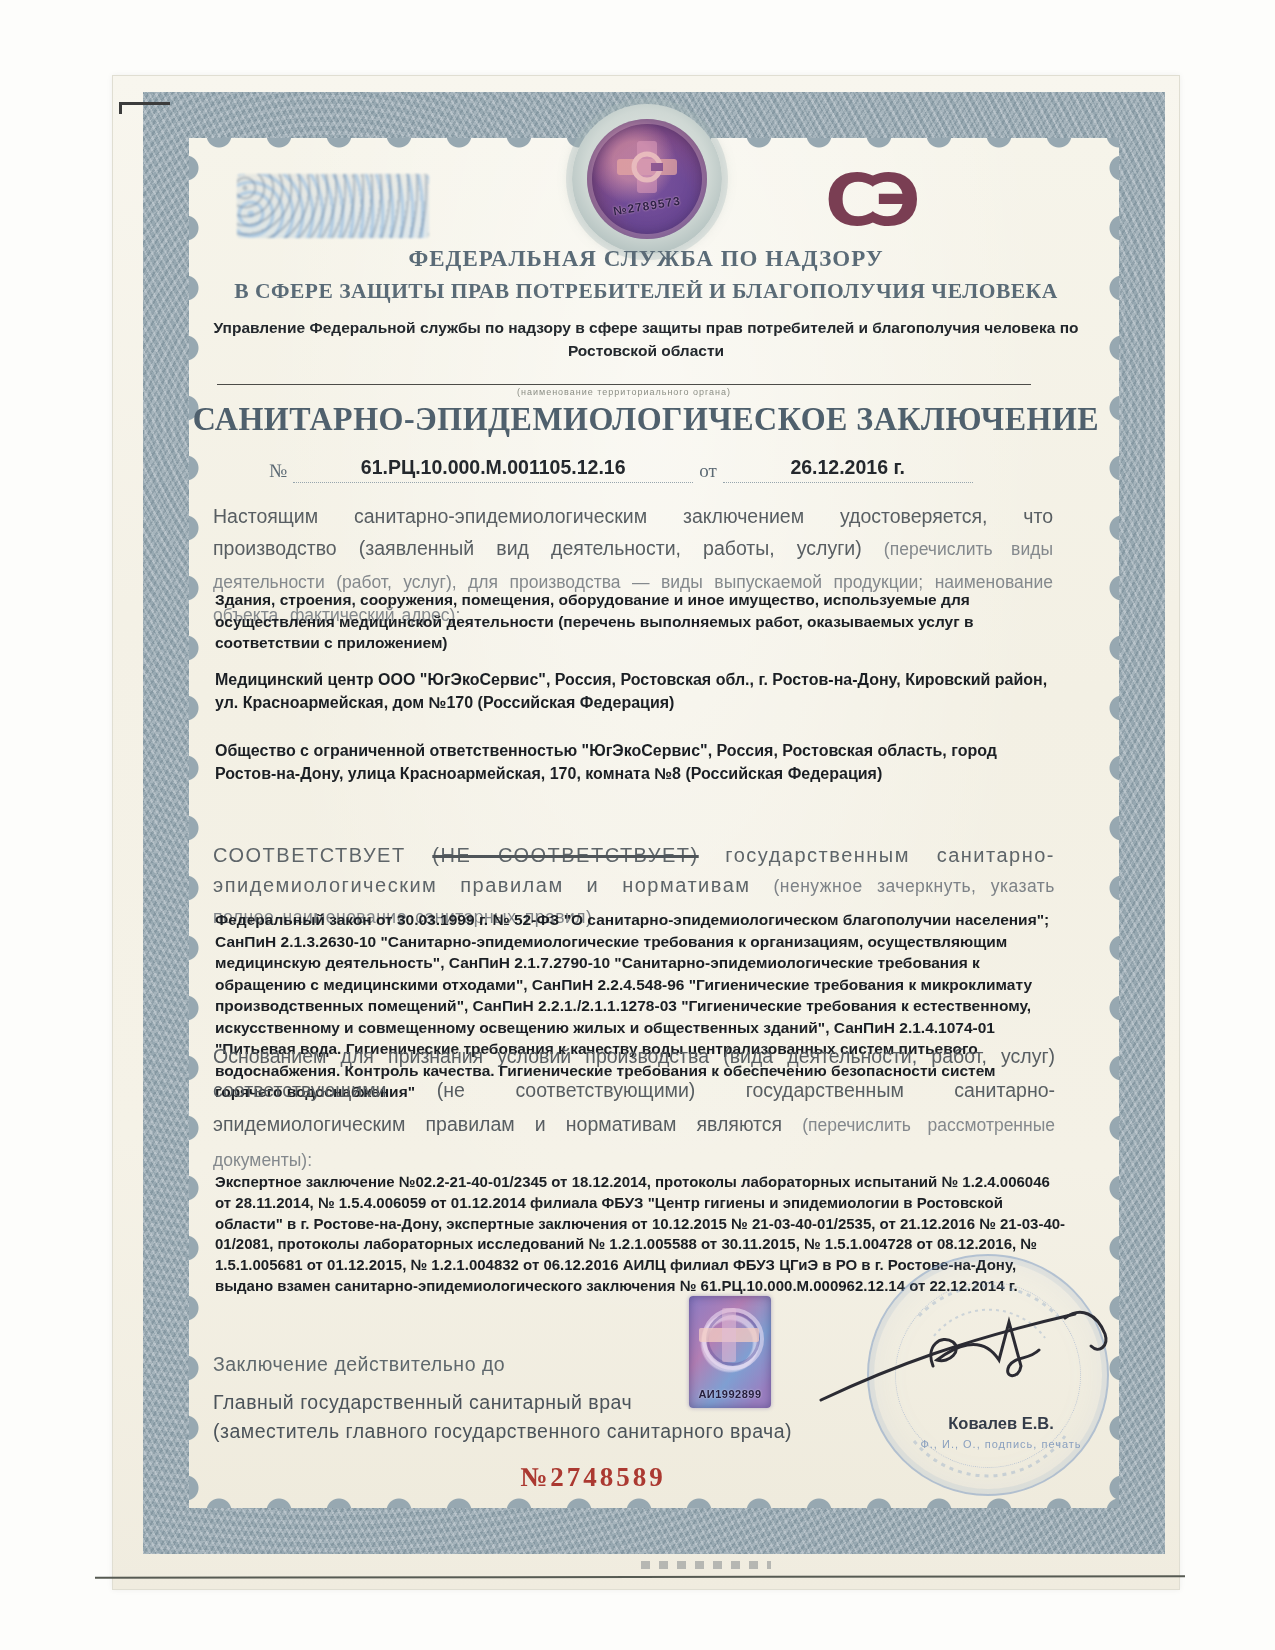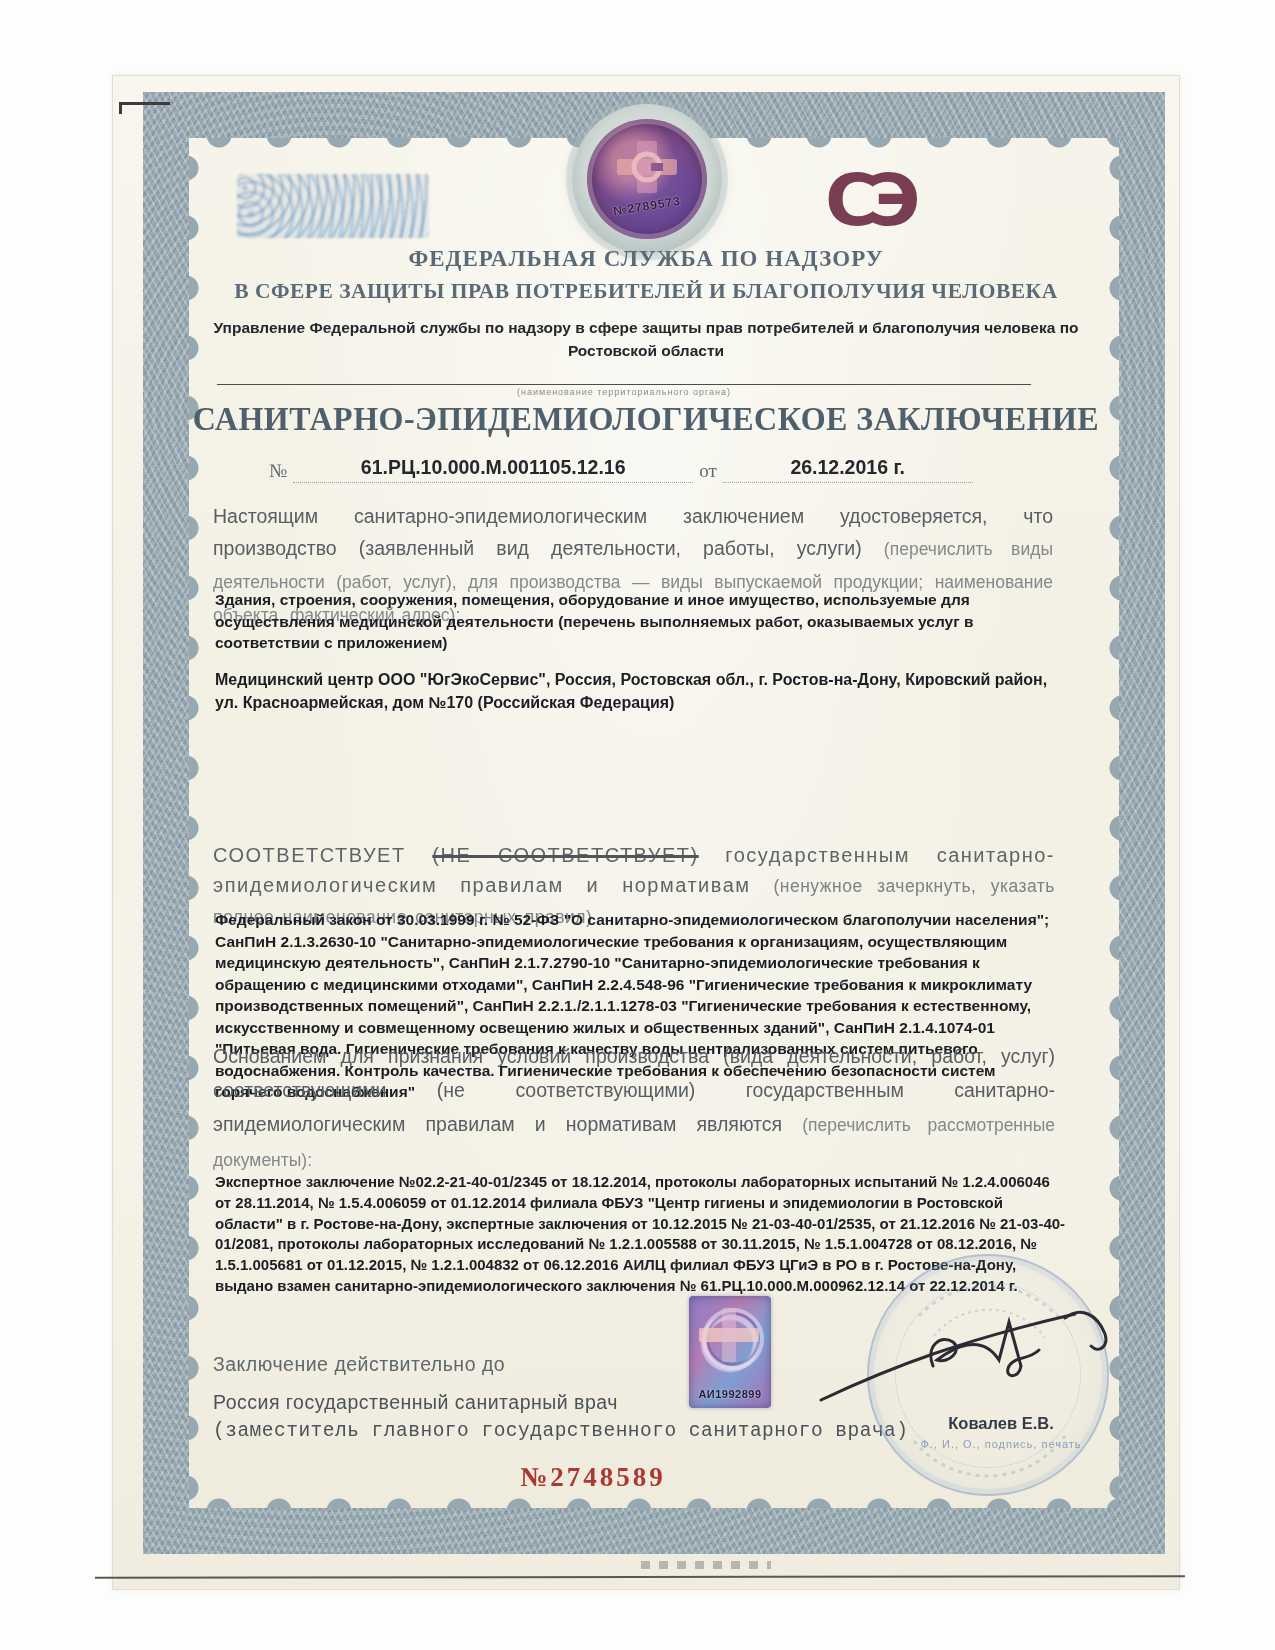--- a/index.html
+++ b/index.html
@@ -119,21 +119,21 @@
   .compliance .strike{text-decoration:line-through;text-decoration-thickness:2.5px;text-decoration-color:#4f5559;}
   .compliance .note{font-size:17.5px;letter-spacing:.5px;word-spacing:3px;color:#7d8287;}
   .regs{top:833px;}
   .basis{position:absolute;left:100px;top:963px;width:842px;text-align:justify;
     font-size:19.5px;line-height:34px;color:#585e62;word-spacing:5px;}
   .basis .note{font-size:17.5px;color:#84898d;word-spacing:2px;}
   .docs{top:1096px;font-size:15px;line-height:20.8px;width:852px;}
 
   .valid-until{position:absolute;left:100px;top:1277px;font-size:19.5px;color:#5f686d;letter-spacing:.5px;}
   .chief{position:absolute;left:100px;top:1315px;font-size:19.5px;color:#4b535a;letter-spacing:.5px;}
-  .deputy{position:absolute;left:100px;top:1344px;font-size:19.5px;color:#4b535a;letter-spacing:.5px;font-family:Liberation Mono, monospace;}
+  .deputy{position:absolute;left:100px;top:1344px;font-size:19.5px;color:#4b535a;letter-spacing:.5px;}
 
   
   .holo-sq{
     position:absolute;left:576px;top:1220px;width:82px;height:112px;border-radius:4px;
     background:
       radial-gradient(circle at 50% 42%, rgba(240,225,250,.0) 0 22px, rgba(245,235,250,.55) 24px 28px, rgba(245,235,250,0) 30px),
       linear-gradient(128deg,#8a7cc4 0%,#b37fb4 34%,#7f9fd2 62%,#9a7fc0 88%);
     box-shadow:inset 0 0 10px rgba(40,30,90,.45), 0 0 4px rgba(80,70,140,.4);
   }
   .holo-sq .ring{
@@ -225,39 +225,40 @@
   <div class="para-gray" style="top:424px">
     <span>Настоящим санитарно-эпидемиологическим заключением удостоверяется, что производство (заявленный вид деятельности, работы, услуги)</span>
     <span class="note">(перечислить виды деятельности (работ, услуг), для производства — виды выпускаемой продукции; наименование объекта, фактический адрес);</span>
   </div>
 
   <div class="para-bold" style="top:513px">Здания, строения, сооружения, помещения, оборудование и иное имущество, используемые для осуществления медицинской деятельности (перечень выполняемых работ, оказываемых услуг в соответствии с приложением)</div>
 
   <div class="para-bold" style="top:592px;font-size:16px;line-height:23px">Медицинский центр ООО "ЮгЭкоСервис", Россия, Ростовская обл., г. Ростов-на-Дону, Кировский район, ул. Красноармейская, дом №170 (Российская Федерация)</div>
 
 
+  <div class="para-bold" style="top:663px;font-size:16px;line-height:23px">Общество с ограниченной ответственностью "ЮгЭкоСервис", Россия, Ростовская область, город Ростов-на-Дону, улица Красноармейская, 170, комната №8 (Российская Федерация)</div>
 
   <div class="compliance">
     <span>СООТВЕТСТВУЕТ</span>
     <span class="strike">(НЕ СООТВЕТСТВУЕТ)</span>
     <span>государственным санитарно-эпидемиологическим правилам и нормативам</span>
     <span class="note">(ненужное зачеркнуть, указать полное наименование санитарных правил)</span>
   </div>
 
   <div class="para-bold regs">Федеральный закон от 30.03.1999 г. № 52-ФЗ "О санитарно-эпидемиологическом благополучии населения"; СанПиН 2.1.3.2630-10 "Санитарно-эпидемиологические требования к организациям, осуществляющим медицинскую деятельность", СанПиН 2.1.7.2790-10 "Санитарно-эпидемиологические требования к обращению с медицинскими отходами", СанПиН 2.2.4.548-96 "Гигиенические требования к микроклимату производственных помещений", СанПиН 2.2.1./2.1.1.1278-03 "Гигиенические требования к естественному, искусственному и совмещенному освещению жилых и общественных зданий", СанПиН 2.1.4.1074-01 "Питьевая вода. Гигиенические требования к качеству воды централизованных систем питьевого водоснабжения. Контроль качества. Гигиенические требования к обеспечению безопасности систем горячего водоснабжения"</div>
 
   <div class="basis">
     <span>Основанием для признания условий производства (вида деятельности, работ, услуг) соответствующими (не соответствующими) государственным санитарно-эпидемиологическим правилам и нормативам являются</span>
     <span class="note">(перечислить рассмотренные документы):</span>
   </div>
 
   <div class="para-bold docs">Экспертное заключение №02.2-21-40-01/2345 от 18.12.2014, протоколы лабораторных испытаний № 1.2.4.006046 от 28.11.2014, № 1.5.4.006059 от 01.12.2014 филиала ФБУЗ "Центр гигиены и эпидемиологии в Ростовской области" в г. Ростове-на-Дону, экспертные заключения от 10.12.2015 № 21-03-40-01/2535, от 21.12.2016 № 21-03-40-01/2081, протоколы лабораторных исследований № 1.2.1.005588 от 30.11.2015, № 1.5.1.004728 от 08.12.2016, № 1.5.1.005681 от 01.12.2015, № 1.2.1.004832 от 06.12.2016 АИЛЦ филиал ФБУЗ ЦГиЭ в РО в г. Ростове-на-Дону, выдано взамен санитарно-эпидемиологического заключения № 61.РЦ.10.000.М.000962.12.14 от 22.12.2014 г.</div>
 
   <div class="valid-until">Заключение действительно до</div>
-  <div class="chief">Россия государственный санитарный врач</div>
+  <div class="chief">Главный государственный санитарный врач</div>
   <div class="deputy">(заместитель главного государственного санитарного врача)</div>
 
   <div class="holo-sq">
     <div class="ring"></div>
     <div class="bar-h"></div>
     <div class="bar-v"></div>
     <div class="num">АИ1992899</div>
   </div>
 
   <div class="seal">

